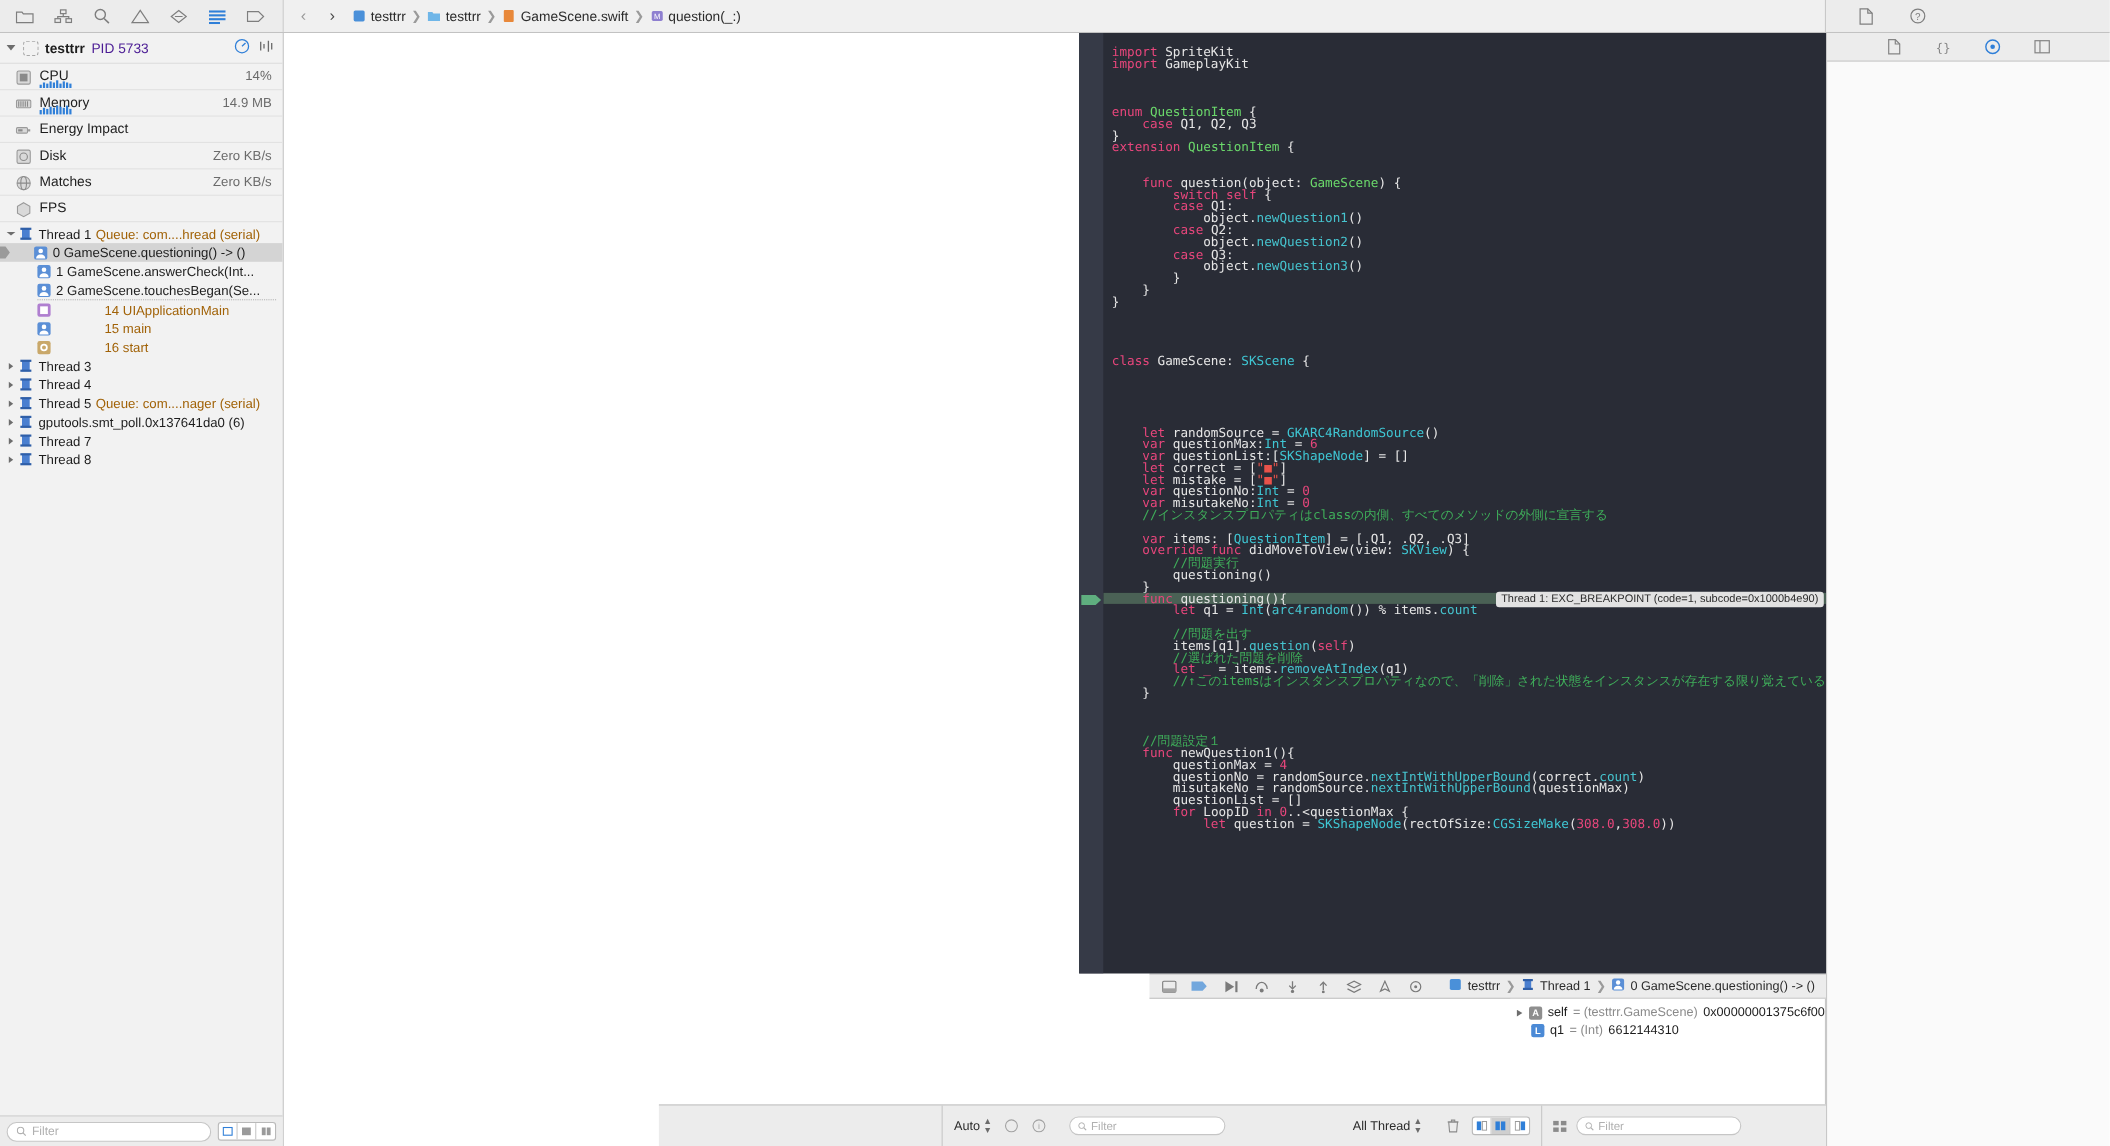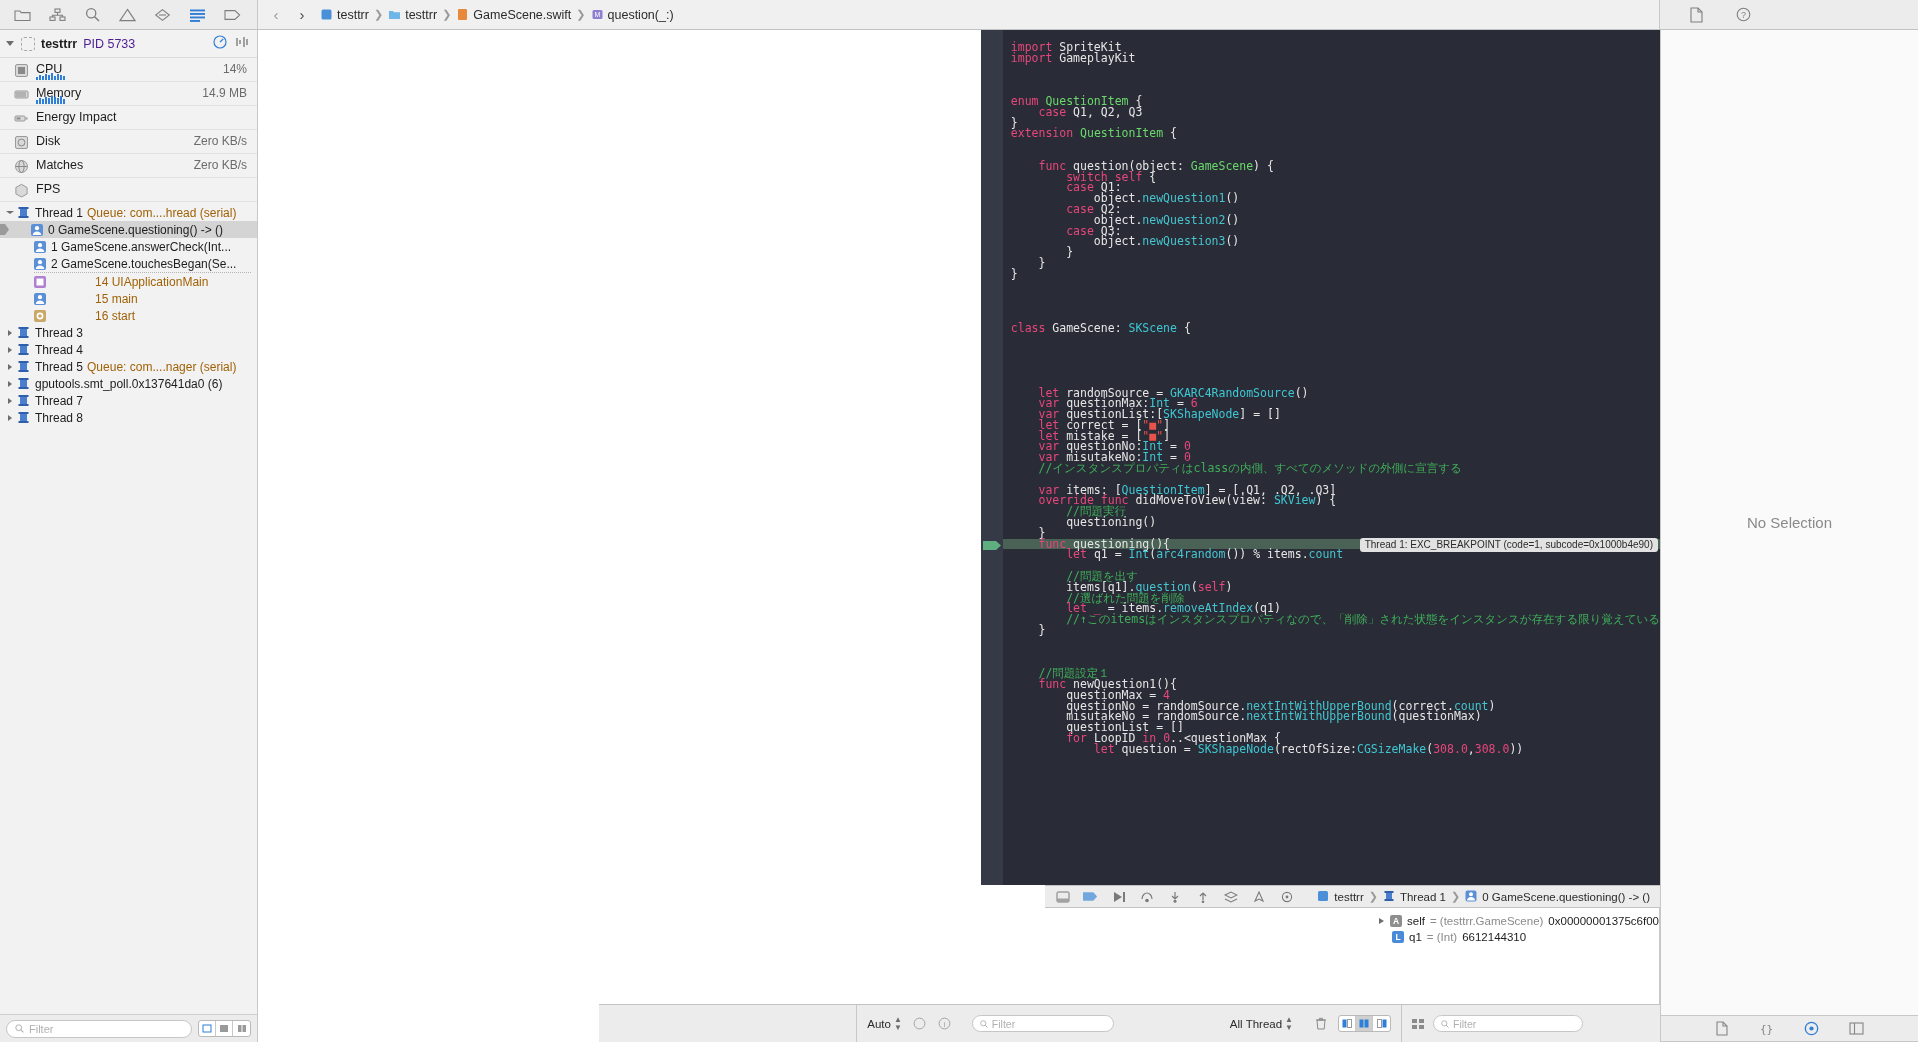--- a/index.html
+++ b/index.html
@@ -777,21 +777,20 @@
                 <circle cx="3.3" cy="3.3" r="2.6" fill="none" stroke="#b0b0b0" stroke-width=".9"></circle>
                 <path d="M5.2 5.2L7.5 7.5" stroke="#b0b0b0" stroke-width="1"></path>
               </svg>
             <span>Filter</span>
           </div>
         </div>
       </div>
     </div>
 
     <div class="utility">
-      <div class="util-top">No Selection</div>
       <div class="util-tabbar">
         <div class="util-tab">
           <svg width="14" height="15" viewBox="0 0 14 15">
               <path d="M2 1h6l4 4v9H2z" fill="none" stroke="#555" stroke-width="1.1"></path>
               <path d="M8 1v4h4" fill="none" stroke="#555" stroke-width="1.1"></path>
             </svg>
         </div>
         <div class="util-tab">
           <svg width="15" height="14" viewBox="0 0 15 14">
               <text x="7.5" y="11" font-size="11" fill="#555" text-anchor="middle" font-family="monospace">{}</text>

